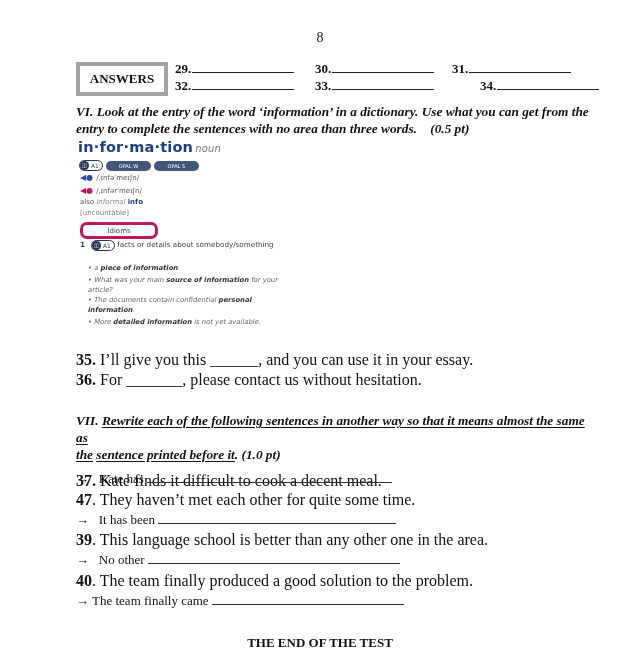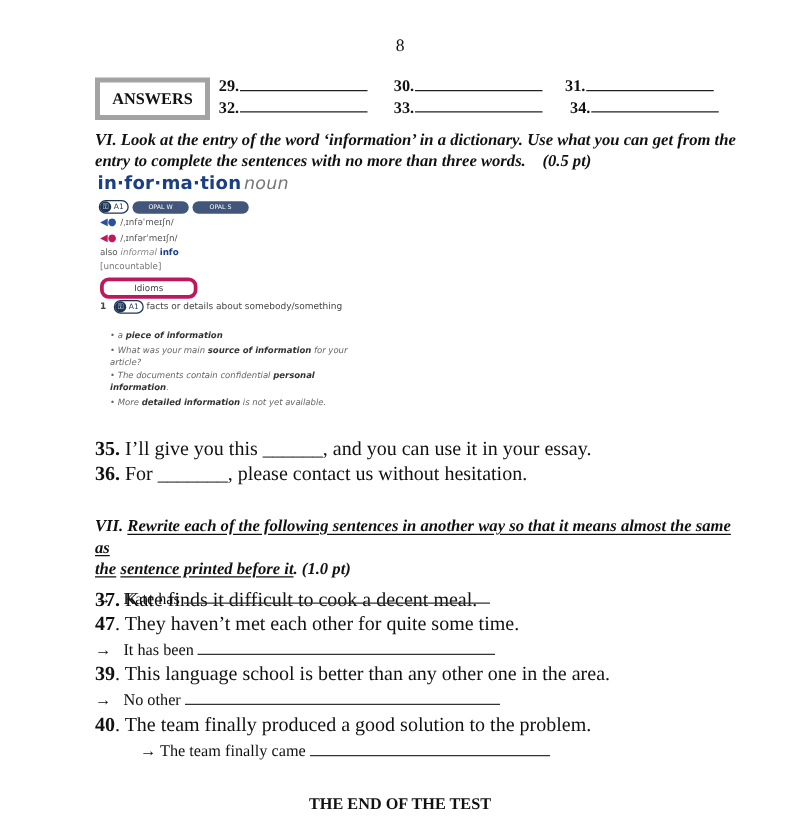--- a/index.html
+++ b/index.html
@@ -11,21 +11,21 @@
   .page-num { left: 0; width: 640px; top: 30px; text-align: center; font-size: 14px; }
   .answers-box {
     left: 76px; top: 62px; width: 84px; height: 26px; border: 4px solid #a3a3a3;
     font-weight: bold; font-size: 13px; display: flex; align-items: center; justify-content: center;
   }
   .ans { font-size: 13px; font-weight: bold; white-space: nowrap; }
   .ans .blank { display: inline-block; border-bottom: 1px solid #222; width: 102px; height: 11px; vertical-align: baseline; margin-left: 1px; }
   .sec { left: 76px; width: 520px; font-size: 13.3px; font-weight: bold; font-style: italic; line-height: 17px; }
   .dict { font-family: "DejaVu Sans", sans-serif; }
   .headword { left: 78px; top: 139px; font-size: 14.5px; font-weight: bold; color: #1c3f84; letter-spacing: 0.2px; }
-  .headword .pos { font-weight: normal; font-style: italic; font-size: 14px; color: #777; margin-left: 2px; }
+  .headword .pos { font-weight: normal; font-style: italic; font-size: 10px; color: #777; margin-left: 2px; }
   .badges { left: 79px; top: 160px; display: flex; gap: 3px; align-items: center; }
   .badge-a1 { border: 1px solid #1e3455; border-radius: 8px; height: 9px; display: flex; align-items: center; font-size: 6px; color: #1e3455; padding: 0 3px 0 0; }
   .badge-a1 .k { background: #1e3455; color: #fff; border-radius: 50%; width: 9px; height: 9px; font-size: 6px; display: flex; align-items: center; justify-content: center; margin-right: 2px; }
   .badge-opal { background: #42557a; color: #fff; border-radius: 6px; height: 10px; width: 45px; font-size: 5px; display: flex; align-items: center; justify-content: center; }
   .pron { left: 80px; font-size: 7px; color: #555; display: flex; align-items: center; gap: 3px; }
   .spk { display: inline-block; font-size: 8px; }
   .small { font-size: 7px; color: #555; }
   .idioms { left: 80px; top: 222px; width: 72px; height: 11px; border: 3px solid #be185d; border-radius: 7px; font-size: 7px; color: #444; display: flex; align-items: center; justify-content: center; }
   .sense { left: 80px; top: 240px; font-size: 7.2px; color: #444; line-height: 10px; width: 200px; }
   .ex { left: 88px; font-size: 6.8px; color: #666; font-style: italic; line-height: 10px; width: 200px; }
@@ -40,24 +40,24 @@
 <body>
 
 <div class="abs page-num">8</div>
 
 <div class="abs answers-box">ANSWERS</div>
 <div class="abs ans" style="left:175px;top:61px;"><span>29.</span><span class="blank"></span></div>
 <div class="abs ans" style="left:315px;top:61px;"><span>30.</span><span class="blank"></span></div>
 <div class="abs ans" style="left:452px;top:61px;"><span>31.</span><span class="blank"></span></div>
 <div class="abs ans" style="left:175px;top:78px;"><span>32.</span><span class="blank"></span></div>
 <div class="abs ans" style="left:315px;top:78px;"><span>33.</span><span class="blank"></span></div>
-<div class="abs ans" style="left:456px;top:78px;"><span>34.</span><span class="blank"></span></div>
+<div class="abs ans" style="left:480px;top:78px;"><span>34.</span><span class="blank"></span></div>
 
 <div class="abs sec" style="top:103px;">
-  <span>VI. Look at the entry of the word ‘information’ in a dictionary. Use what you can get from the entry to complete the sentences with no more than three words.</span>&nbsp;&nbsp;&nbsp;&nbsp;<span>(0.5 pt)</span>
+  <span>VI. Look at the entry of the word ‘information’ in a dictionary. Use what you can get from the entry to complete the sentences with no area than three words.</span>&nbsp;&nbsp;&nbsp;&nbsp;<span>(0.5 pt)</span>
 </div>
 
 <div class="abs dict headword">
   <span>in·for·ma·tion</span><span class="pos">noun</span>
 </div>
 
 <div class="abs dict badges">
   <span class="badge-a1">
       <span class="k">⚿</span>
       <span>A1</span>
@@ -107,15 +107,15 @@
 <div class="abs q" style="top:472px;"><b>37.</b><span> Kate finds it difficult to cook a decent meal.</span></div>
 <div class="abs arrow-line" style="top:470px;"><span>→</span>&nbsp;&nbsp;&nbsp;<span>Kate has</span> <span class="line" style="width:245px;"></span></div>
 
 <div class="abs q" style="top:491px;"><b>47</b><span>. They haven’t met each other for quite some time.</span></div>
 <div class="abs arrow-line" style="top:511px;"><span>→</span>&nbsp;&nbsp;&nbsp;<span>It has been</span> <span class="line" style="width:238px;"></span></div>
 
 <div class="abs q" style="top:531px;"><b>39</b><span>. This language school is better than any other one in the area.</span></div>
 <div class="abs arrow-line" style="top:551px;"><span>→</span>&nbsp;&nbsp;&nbsp;<span>No other</span> <span class="line" style="width:252px;"></span></div>
 
 <div class="abs q" style="top:572px;"><b>40</b><span>. The team finally produced a good solution to the problem.</span></div>
-<div class="abs arrow-line" style="top:592px;margin-left:36px;"><span>→</span> <span>The team finally came</span> <span class="line" style="width:192px;"></span></div>
+<div class="abs arrow-line" style="top:592px;"><span>→</span> <span>The team finally came</span> <span class="line" style="width:192px;"></span></div>
 
 <div class="abs end">THE END OF THE TEST</div>
 
 </body></html>

